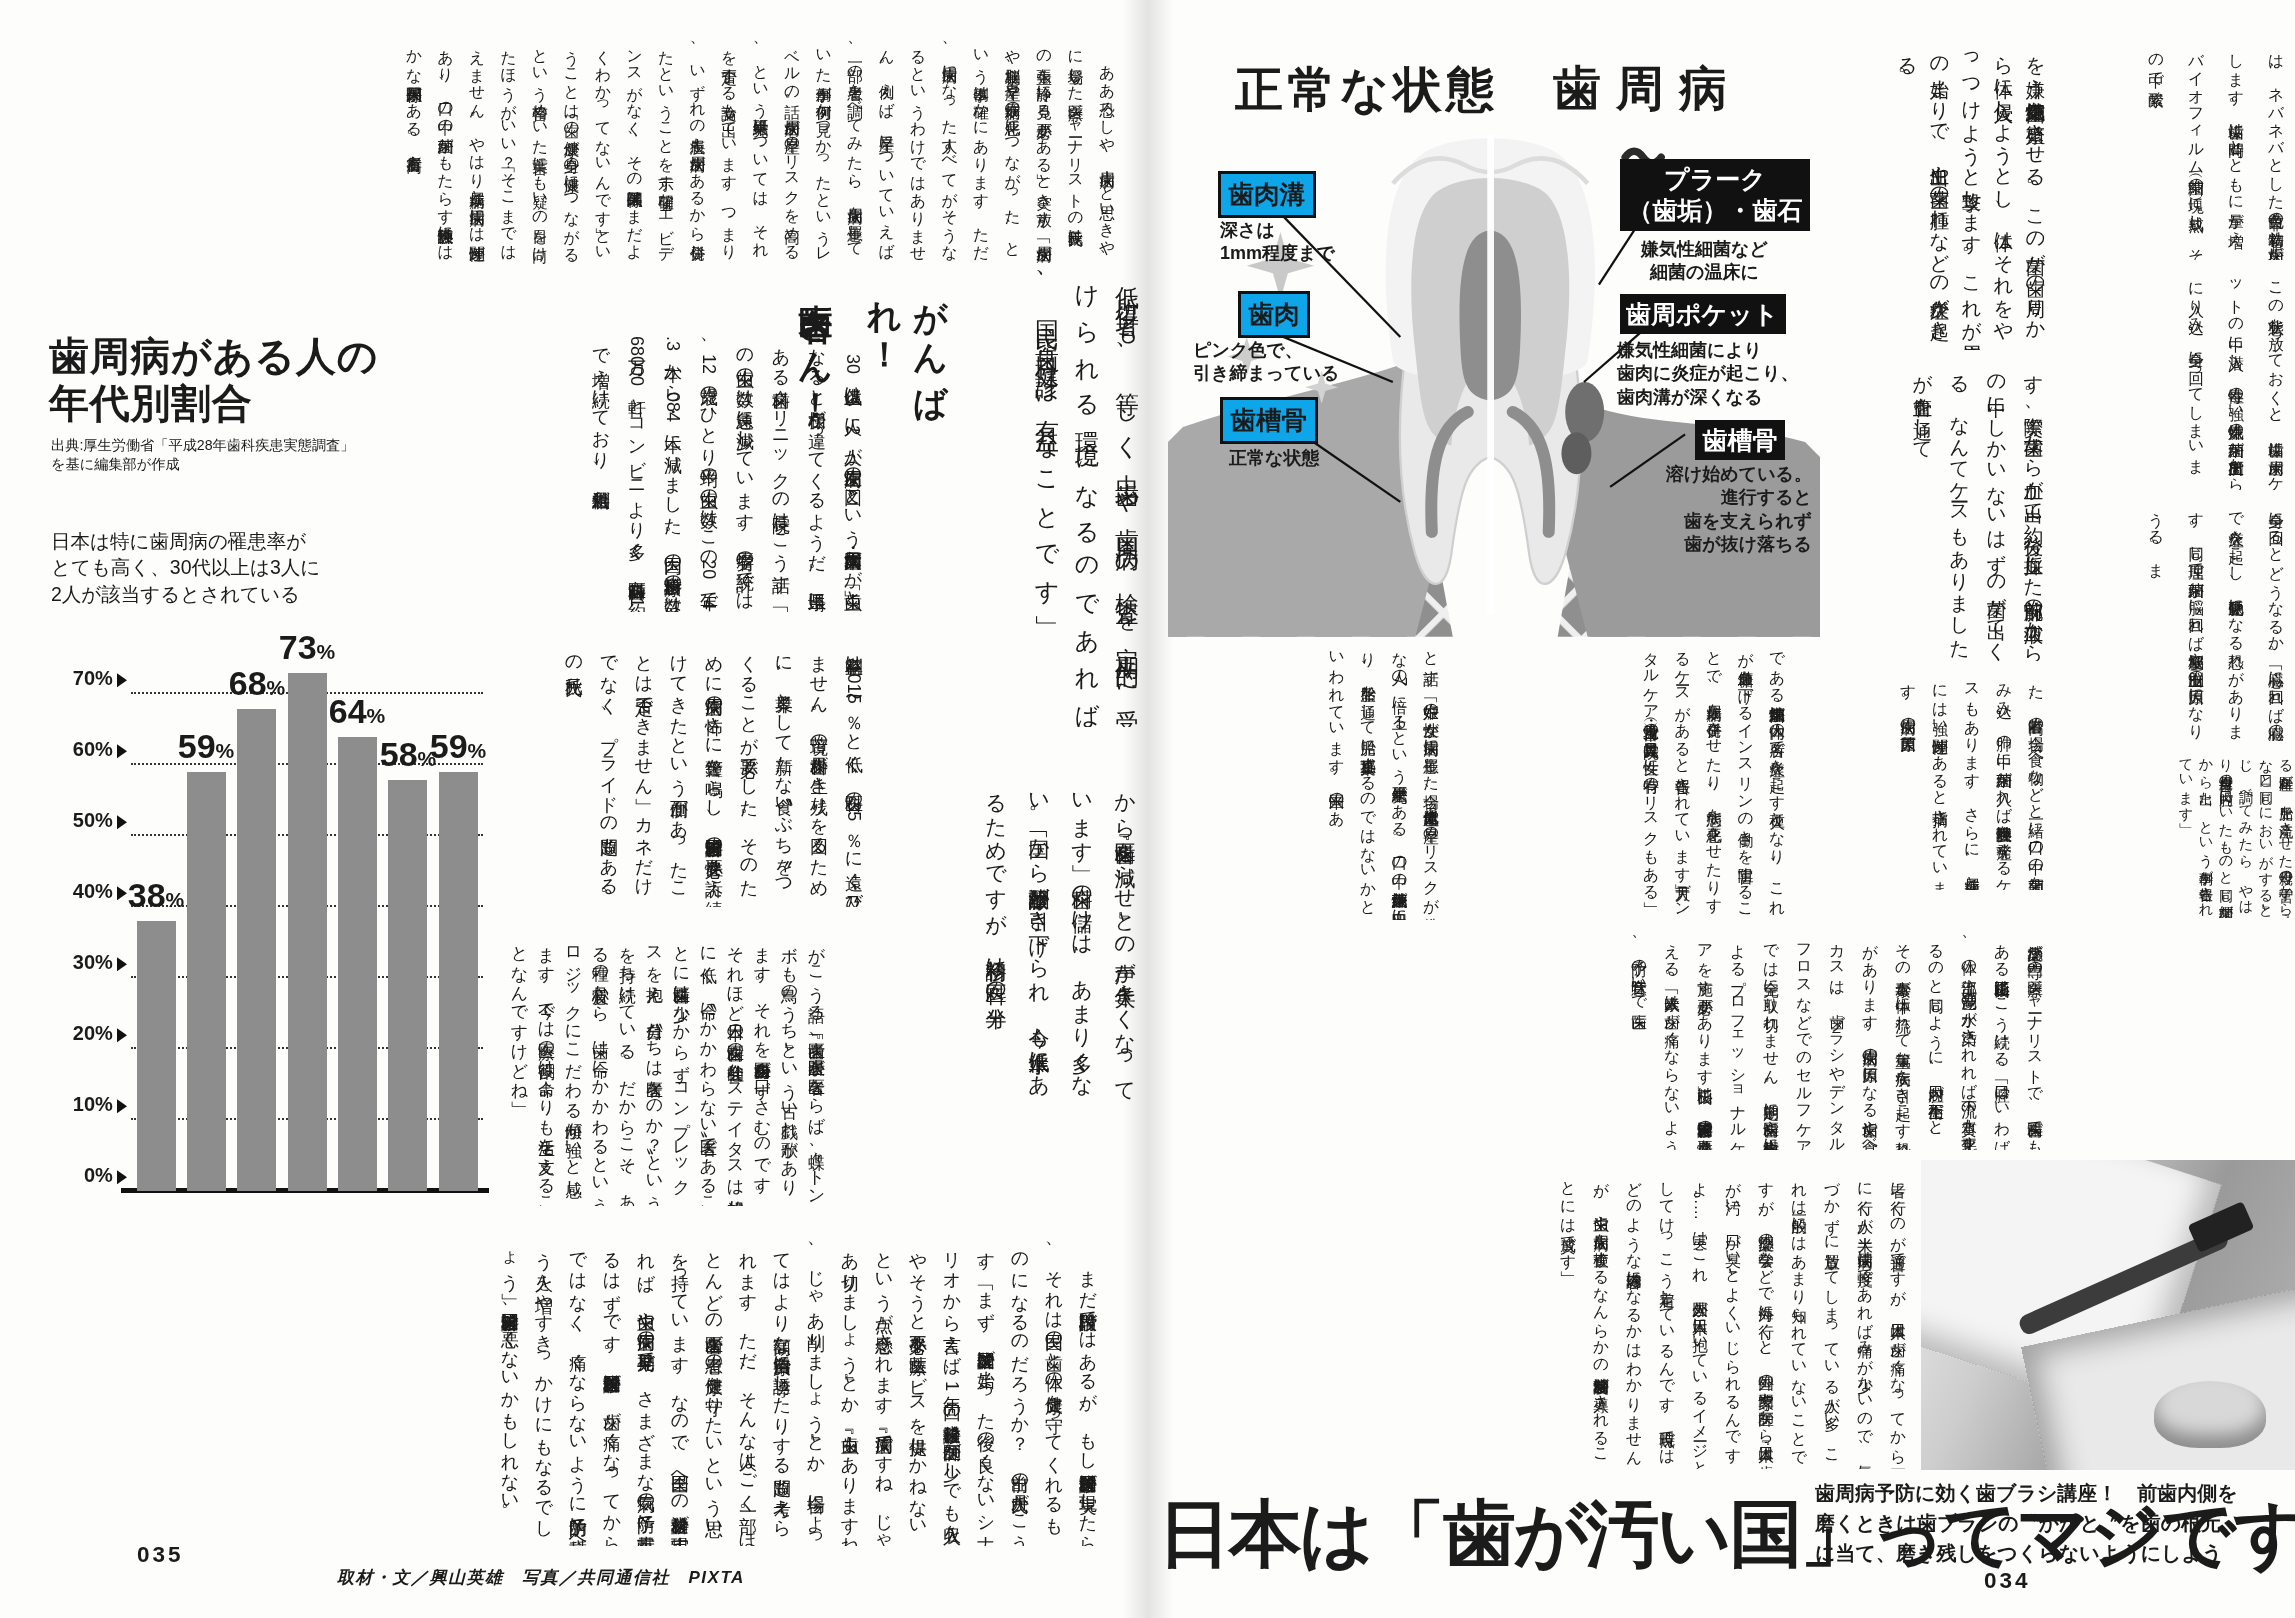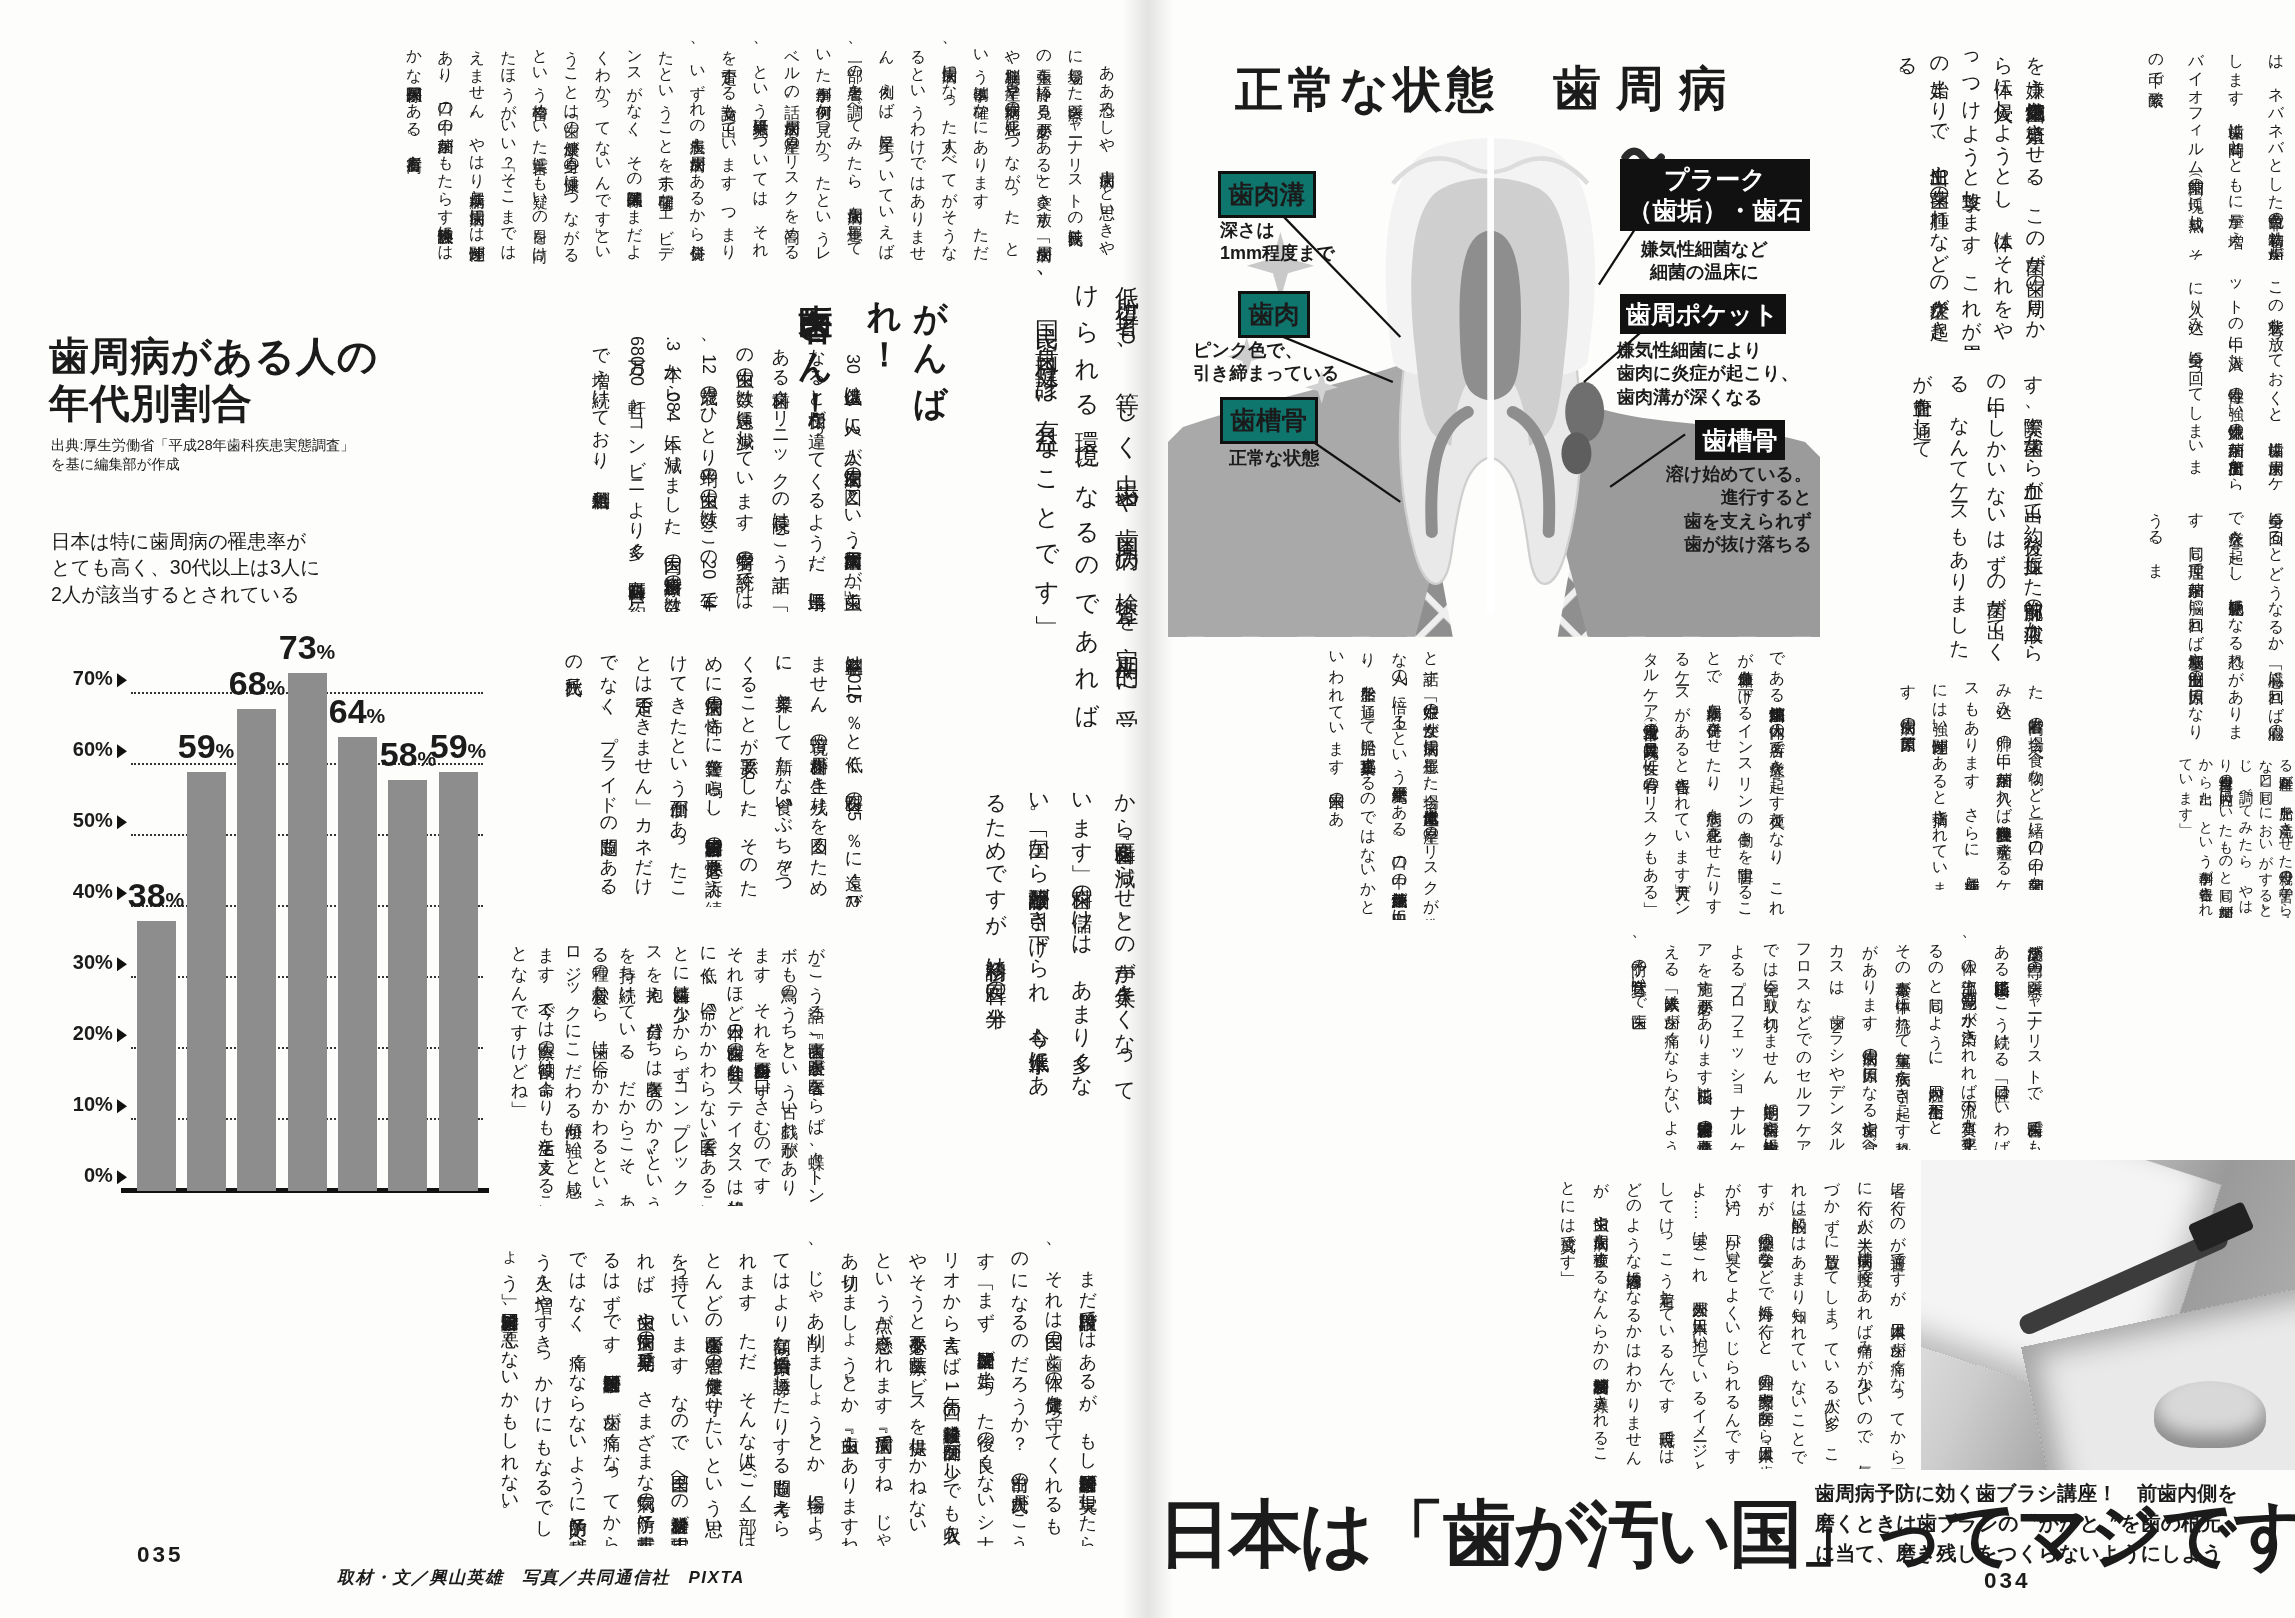--- a/index.html
+++ b/index.html
@@ -20,21 +20,21 @@
   .ytick{position:absolute;right:100%;transform:translateY(-55%);white-space:nowrap;
      font-weight:bold;font-size:20px;padding-right:4.5px;}
   .ytick .tri{display:inline-block;margin-left:3.7px;width:0;height:0;border-top:7.5px solid transparent;
      border-bottom:7.5px solid transparent;border-left:10.5px solid #111;vertical-align:middle;}
   .baseline{position:absolute;left:-10.5px;right:-6px;bottom:-2.2px;border-top:5.2px solid #111;}
   .bar{position:absolute;bottom:0;width:39px;background:#8d8d8d;}
   .bar-label{position:absolute;transform:translateX(-50%);font-weight:bold;font-size:34px;white-space:nowrap;}
   .bar-label small{font-size:21px;font-weight:bold;}
   .xlabel{position:absolute;transform:translateX(-50%);font-weight:bold;font-size:25.5px;top:100%;margin-top:10.5px;white-space:nowrap;}
   
-  .lbl-box-l{position:absolute;background:#0f766e;border:3px solid #111;font-weight:bold;
+  .lbl-box-l{position:absolute;background:#0ea5e9;border:3px solid #111;font-weight:bold;
      font-size:25.5px;padding:3px 7.5px;white-space:nowrap;}
   .lbl-box-r{position:absolute;background:#111;color:#fff;font-weight:bold;font-size:25px;
      padding:4.5px 7.5px;white-space:nowrap;text-align:center;line-height:1.25;}
   .lbl-desc{position:absolute;font-weight:bold;font-size:18px;line-height:1.3;white-space:pre-line;}
   .diagram-heading{position:absolute;font-size:48px;font-weight:900;letter-spacing:4.5px;white-space:nowrap;}
   
   #photo{position:absolute;left:1921px;top:1160px;width:375px;height:310px;overflow:hidden;
      background:linear-gradient(115deg,#ececec 0%,#cdcdcd 30%,#9a9a9a 60%,#b5b5b5 100%);}
   #photo .sleeve{position:absolute;left:-45px;top:-30px;width:315px;height:247px;background:#f4f4f4;
      transform:rotate(18deg);box-shadow:inset -15px -13.5px 30px rgba(0,0,0,.25);}

